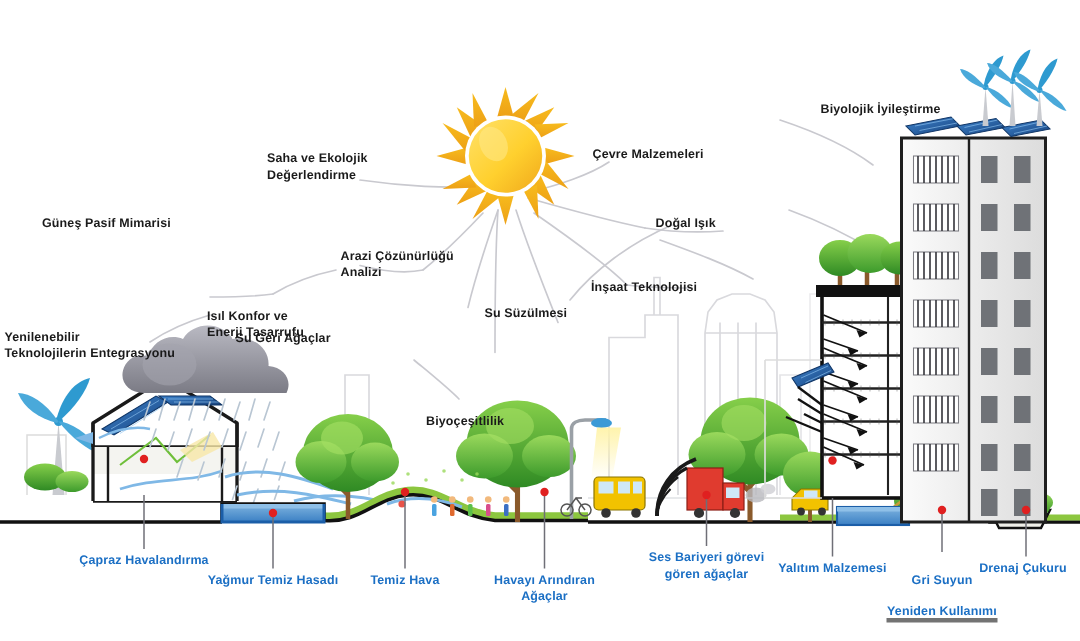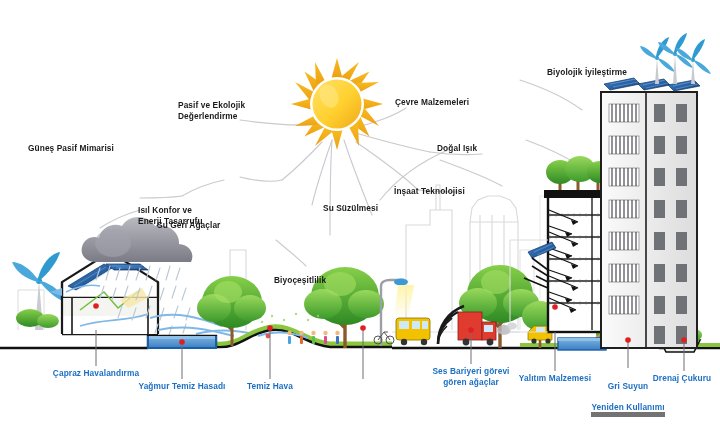--- a/index.html
+++ b/index.html
@@ -4,21 +4,21 @@
 <style>
   html,body{margin:0;padding:0;background:#ffffff;}
   body{font-family:"Liberation Sans",sans-serif;}
   #stage{position:relative;width:720px;height:427px;overflow:hidden;background:#ffffff;}
   #svgroot{position:absolute;left:0;top:0;width:720px;height:427px;}
 
   .lbl{position:absolute;color:#1a1a1a;font-weight:bold;font-size:8.3px;line-height:10.5px;
        letter-spacing:.1px;white-space:pre-line;font-family:"Liberation Sans",sans-serif;}
   .blbl{position:absolute;color:#1b6fc4;font-weight:bold;font-size:8.3px;line-height:10.5px;
         text-align:center;white-space:pre-line;letter-spacing:.1px;}
-  .ulined{border-bottom:5px solid #737373;display:inline-block;text-align:right;}
+  .ulined{border-bottom:3px solid #737373;display:inline-block;text-align:right;}
 </style>
 </head>
 <body>
 
 <div id="stage">
 
   <svg id="svgroot" viewBox="0 0 720 427">
     <defs>
       <linearGradient id="sunGrad" x1="0" y1="0" x2="1" y2="1">
         <stop offset="0%" stop-color="#ffe169"></stop>
@@ -513,35 +513,41 @@
       <circle cx="363" cy="328" r="2.8"></circle>
       <circle cx="471" cy="330" r="2.8"></circle>
       <circle cx="555" cy="307" r="2.8"></circle>
       <circle cx="628" cy="340" r="2.8"></circle>
       <circle cx="684" cy="340" r="2.8"></circle>
     </g>
 
   </svg>
 
   <div class="lbl" style="left:28px;top:143px;">Güneş Pasif Mimarisi</div>
+  <div class="lbl" style="left:3px;top:219px;">Yenilenebilir
+Teknolojilerin Entegrasyonu</div>
   <div class="lbl" style="left:138px;top:186px;margin-top:19px;">Isıl Konfor ve
 Enerji Tasarrufu</div>
   <div class="lbl" style="left:157px;top:220px;">Su Geri Ağaçlar</div>
-  <div class="lbl" style="left:178px;top:100px;">Pasif ve Ekolojik
+  <div class="lbl" style="left:178px;top:100px;">Saha ve Ekolojik
 Değerlendirme</div>
+  <div class="lbl" style="left:227px;top:165px;">Arazi Çözünürlüğü
+Analizi</div>
   <div class="lbl" style="left:323px;top:203px;">Su Süzülmesi</div>
-  <div class="lbl" style="left:274px;top:275px;text-align:center;">Biyoçeşitlilik</div>
+  <div class="lbl" style="left:284px;top:275px;text-align:center;">Biyoçeşitlilik</div>
   <div class="lbl" style="left:395px;top:97px;">Çevre Malzemeleri</div>
   <div class="lbl" style="left:437px;top:143px;">Doğal Işık</div>
   <div class="lbl" style="left:394px;top:186px;">İnşaat Teknolojisi</div>
   <div class="lbl" style="left:511px;top:67px;margin-left:36px;">Biyolojik İyileştirme</div>
 
   <div class="blbl" style="left:41px;top:368px;width:110px;">Çapraz Havalandırma</div>
   <div class="blbl" style="left:128px;top:381px;width:108px;">Yağmur Temiz Hasadı</div>
   <div class="blbl" style="left:237px;top:381px;width:66px;">Temiz Hava</div>
+  <div class="blbl" style="left:318px;top:381px;width:90px;">Havayı Arındıran
+Ağaçlar</div>
   <div class="blbl" style="left:421px;top:366px;width:100px;">Ses Bariyeri görevi
 gören ağaçlar</div>
   <div class="blbl" style="left: 507px; top: 373px; width: 96px;">Yalıtım Malzemesi</div>
   <div class="blbl" style="left:644px;top:373px;width:76px;">Drenaj Çukuru</div>
 
   <div class="blbl" style="left:578px;top:370px;width:100px;">
     <span>Gri Suyun</span><br>
     <span class="ulined">Yeniden Kullanımı</span>
   </div>
 

